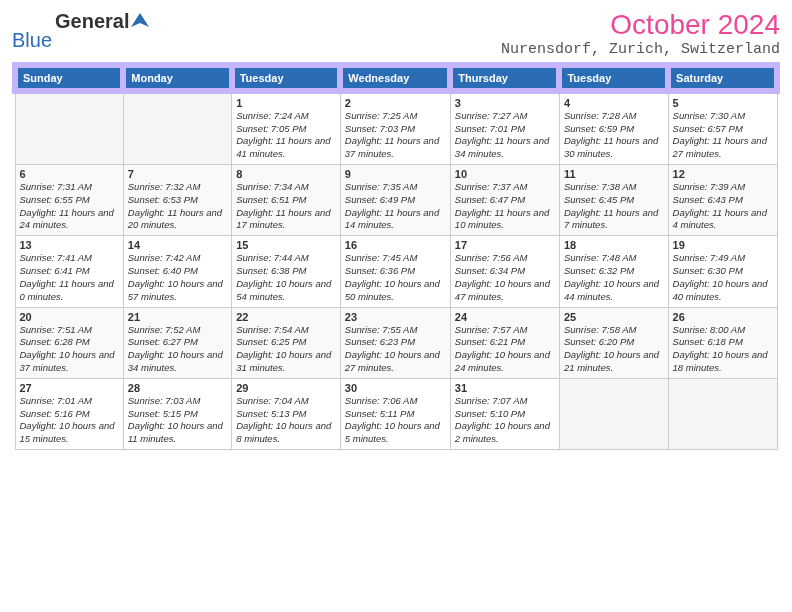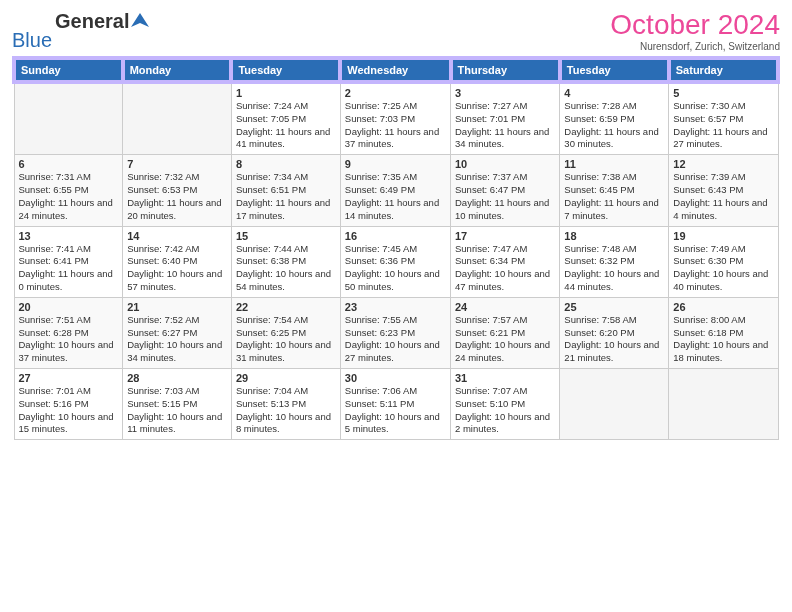--- a/index.html
+++ b/index.html
@@ -28,35 +28,36 @@
     .title-block {
       text-align: right;
     }
     .month-title {
       font-size: 28px;
       font-weight: normal;
       color: #ec4899;
       line-height: 1.1;
     }
     .location {
-      font-size: 10px;
+      font-size: 15px;
       color: #555;
+      font-family: Liberation Mono, monospace;
     }
     .calendar {
       width: 100%;
       border-collapse: collapse;
       font-size: 10px;
     }
     .calendar th {
       background-color: #2a6db5;
       color: #fff;
       text-align: left;
       padding: 4px 5px;
       font-size: 11px;
-      border: 4px solid #c4b5fd;
+      border: 6px solid #c4b5fd;
     }
     .calendar td {
       border: 1px solid #ccc;
       vertical-align: top;
       padding: 3px 4px;
       width: 113px;
       min-height: 70px;
       font-size: 9.5px;
       color: #333;
       background: #fff;
@@ -71,20 +72,21 @@
       background: #f9f9f9;
     }
     .day-num {
       font-weight: bold;
       font-size: 11px;
       display: block;
       margin-bottom: 1px;
     }
     .day-info {
       line-height: 1.35;
+      font-style: italic;
     }
     
     .row-odd td { background: #ffffff; }
     .row-even td { background: #efefef; }
     .row-odd td.empty { background: #f5f5f5; }
   </style>
 </head>
 <body>
 
 <div class="container">
@@ -183,21 +185,21 @@
           <td>
             <span class="day-num">15</span>
             <div class="day-info"><span>Sunrise: 7:44 AM</span><br><span>Sunset: 6:38 PM</span><br><span>Daylight: 10 hours and 54 minutes.</span></div>
           </td>
           <td>
             <span class="day-num">16</span>
             <div class="day-info"><span>Sunrise: 7:45 AM</span><br><span>Sunset: 6:36 PM</span><br><span>Daylight: 10 hours and 50 minutes.</span></div>
           </td>
           <td>
             <span class="day-num">17</span>
-            <div class="day-info"><span>Sunrise: 7:47 AM</span><br><span>Sunset: 6:34 PM</span><br><span>Daylight: 10 hours and 47 minutes.</span></div>
+            <div class="day-info"><span>Sunrise: 7:56 AM</span><br><span>Sunset: 6:34 PM</span><br><span>Daylight: 10 hours and 47 minutes.</span></div>
           </td>
           <td>
             <span class="day-num">18</span>
             <div class="day-info"><span>Sunrise: 7:48 AM</span><br><span>Sunset: 6:32 PM</span><br><span>Daylight: 10 hours and 44 minutes.</span></div>
           </td>
           <td>
             <span class="day-num">19</span>
             <div class="day-info"><span>Sunrise: 7:49 AM</span><br><span>Sunset: 6:30 PM</span><br><span>Daylight: 10 hours and 40 minutes.</span></div>
           </td>
         </tr>

